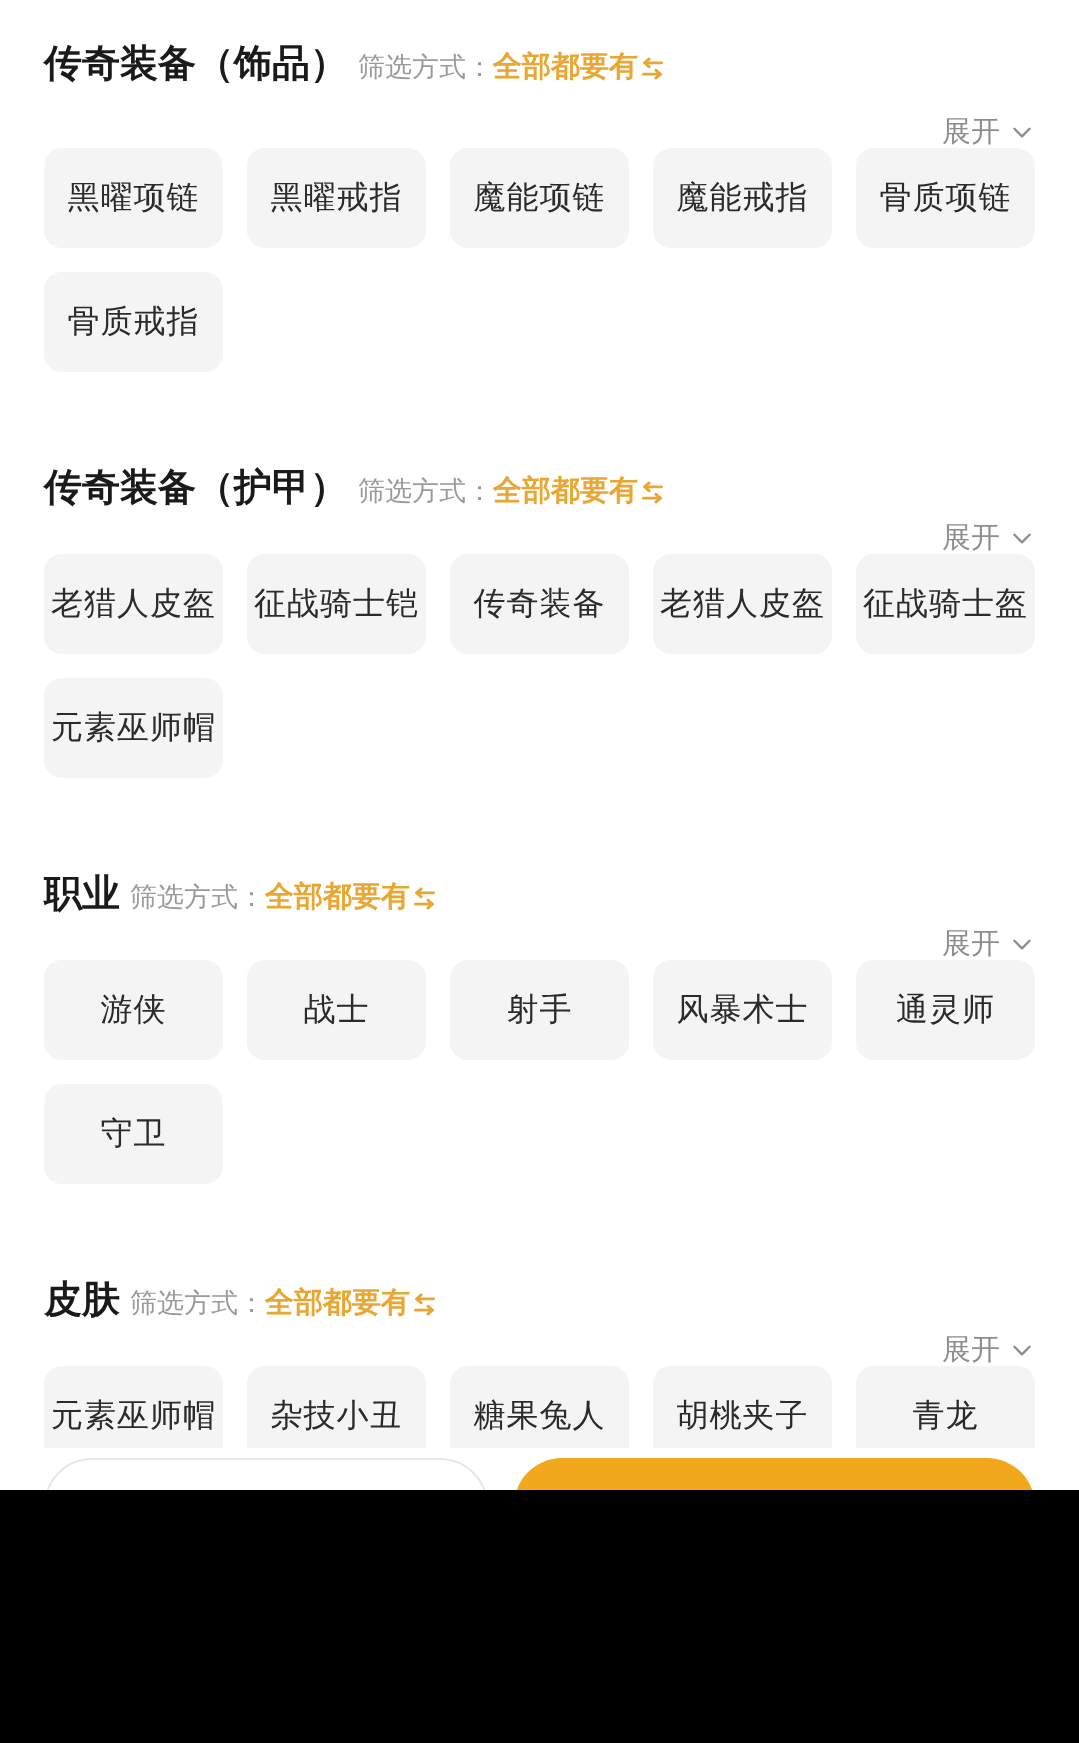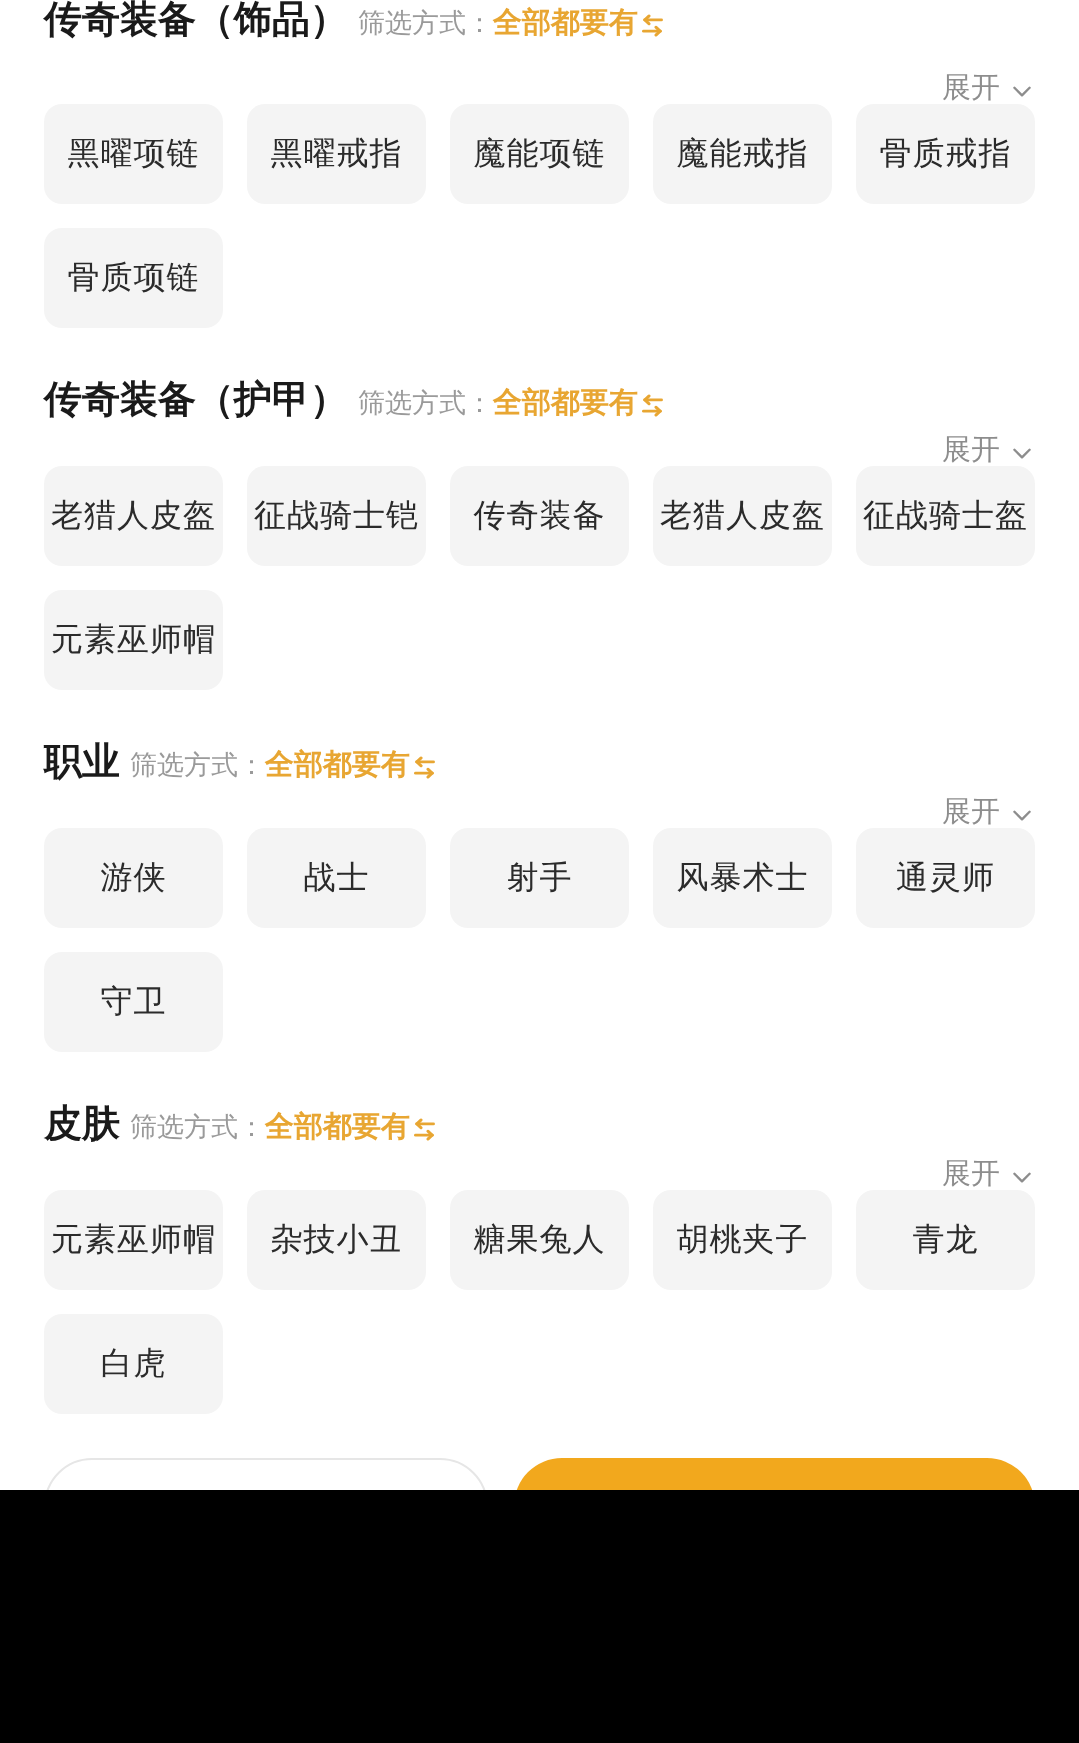--- a/index.html
+++ b/index.html
@@ -33,20 +33,21 @@
 
   
   .section { width: 100%; }
 
   .section-header {
     display: flex;
     align-items: baseline;
     width: 100%;
     position: relative;
     height: 86px;
+    margin-top: 44px;
   }
   .section-header.first { height: 104px; }
 
   .section-title {
     font-size: 38px;
     font-weight: bold;
     color: #1a1a1a;
     letter-spacing: 0px;
     white-space: nowrap;
     line-height: 1;
@@ -59,41 +60,41 @@
     margin-left: 10px;
     line-height: 1;
   }
 
   .filter-value {
     font-size: 29px;
     font-weight: bold;
     color: #e8a632;
     white-space: nowrap;
     display: inline-flex;
-    align-items: center;
+    align-items: flex-start;
     line-height: 1;
     cursor: pointer;
   }
 
   .swap-icon {
     display: inline-block;
     width: 27px;
     height: 27px;
     margin-left: 1px;
     position: relative;
     top: 3px;
   }
   .swap-icon svg { display: block; width: 100%; height: 100%; }
 
   .expand-toggle {
     position: absolute;
     right: 0;
     bottom: 2px;
     display: inline-flex;
-    align-items: flex-end;
+    align-items: flex-start;
     gap: 9px;
     font-size: 29px;
     color: #8d8d8d;
     white-space: nowrap;
     cursor: pointer;
     line-height: 1;
   }
   .chev {
     display: inline-block;
     width: 26px;
@@ -204,22 +205,22 @@
               <path d="M5 9l7 7 7-7"></path>
             </svg>
           </span>
         </span>
       </div>
       <div class="chip-grid">
         <div class="chip">黑曜项链</div>
         <div class="chip">黑曜戒指</div>
         <div class="chip">魔能项链</div>
         <div class="chip">魔能戒指</div>
+        <div class="chip">骨质项链</div>
         <div class="chip">骨质戒指</div>
-        <div class="chip">骨质项链</div>
       </div>
     </div>
 
     <div class="section-gap"></div>
 
     <div class="section">
       <div class="section-header">
         <span class="section-title">传奇装备（护甲）</span>
         <span class="filter-label">筛选方式：</span>
         <span class="filter-value">

